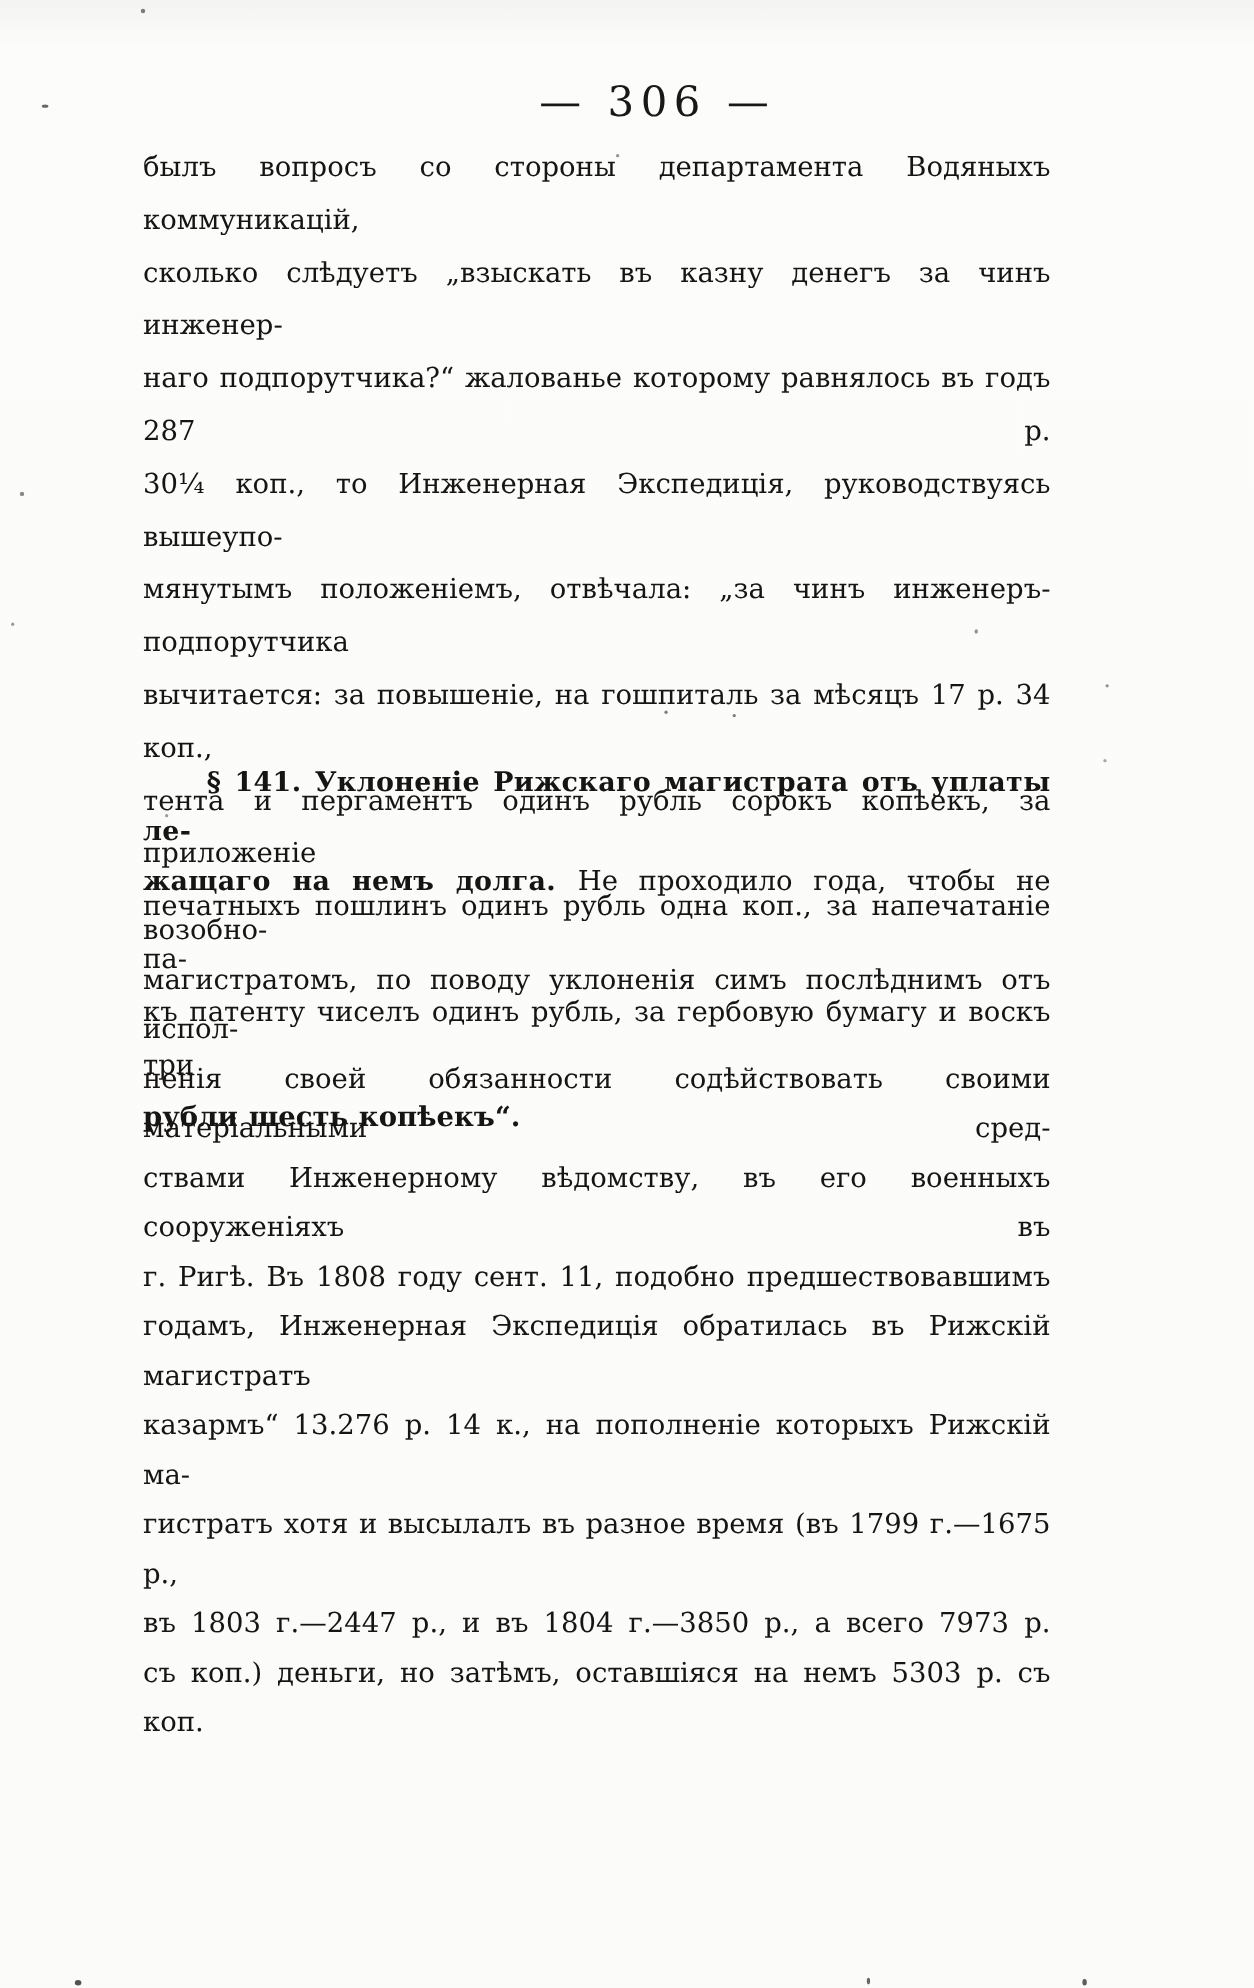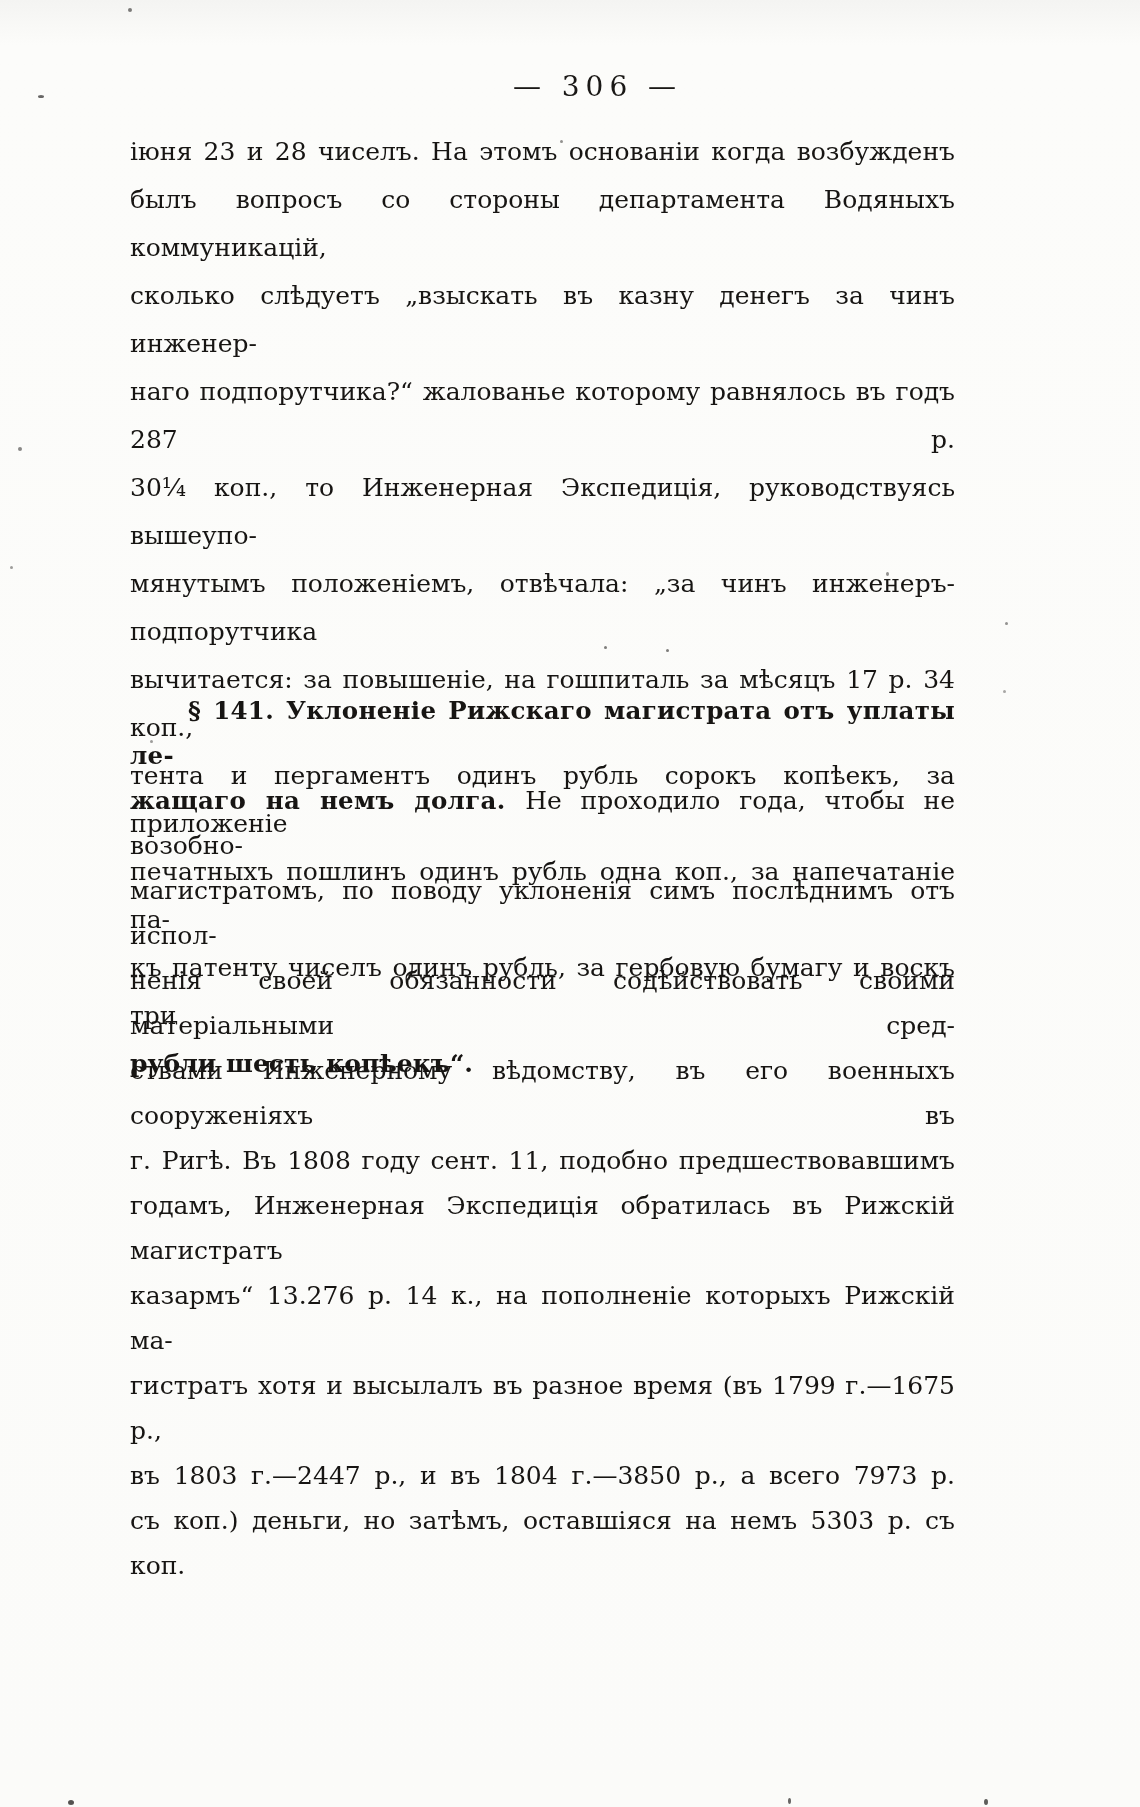--- a/index.html
+++ b/index.html
@@ -8,21 +8,21 @@
     position: relative;
     background: linear-gradient(180deg, #f4f4f2 0px, #fcfcfa 45px, #fbfbf9 100%);
     font-family: "DejaVu Serif", serif;
     color: #171513;
     overflow: hidden;
   }
   .page { position: absolute; inset: 0; }
   .col { position: absolute; left: 130px; top: 0; width: 825px; }
   .pagehead {
     position: absolute; top: 70px; left: 0; width: 100%;
-    text-align: center; font-size: 28px; letter-spacing: 6px;
+    text-align: center; font-size: 38px; letter-spacing: 6px;
     transform: translateX(55px);
     color: #1a1816;
   }
   .para { position: absolute; left: 0; width: 100%; }
   .para1 { top: 128px;  line-height: 48px; font-size: 25px; }
   .para2 { top: 688px;  line-height: 45px; font-size: 25px; }
   .tline {
     text-align: justify;
     text-align-last: justify;
     word-spacing: 1px;
@@ -43,21 +43,20 @@
 </head>
 <body>
 
 <div class="page">
 
   <div class="col">
 
     <div class="pagehead">— 306 —</div>
 
     <div class="para para1">
-        <div class="tline">іюня 23 и 28 чиселъ. На этомъ основаніи когда возбужденъ</div>
         <div class="tline">былъ вопросъ со стороны департамента Водяныхъ коммуникацій,</div>
         <div class="tline">сколько слѣдуетъ „взыскать въ казну денегъ за чинъ инженер-</div>
         <div class="tline">наго подпорутчика?“ жалованье которому равнялось въ годъ 287 р.</div>
         <div class="tline">30¹⁄₄ коп., то Инженерная Экспедиція, руководствуясь вышеупо-</div>
         <div class="tline">мянутымъ положеніемъ, отвѣчала: „за чинъ инженеръ-подпорутчика</div>
         <div class="tline">вычитается: за повышеніе, на гошпиталь за мѣсяцъ 17 р. 34 коп.,</div>
         <div class="tline">тента и пергаментъ одинъ рубль сорокъ копѣекъ, за приложеніе</div>
         <div class="tline">печатныхъ пошлинъ одинъ рубль одна коп., за напечатаніе па-</div>
         <div class="tline">къ патенту чиселъ одинъ рубль, за гербовую бумагу и воскъ три</div>
         <div class="tline last">рубли шесть копѣекъ“.</div>

